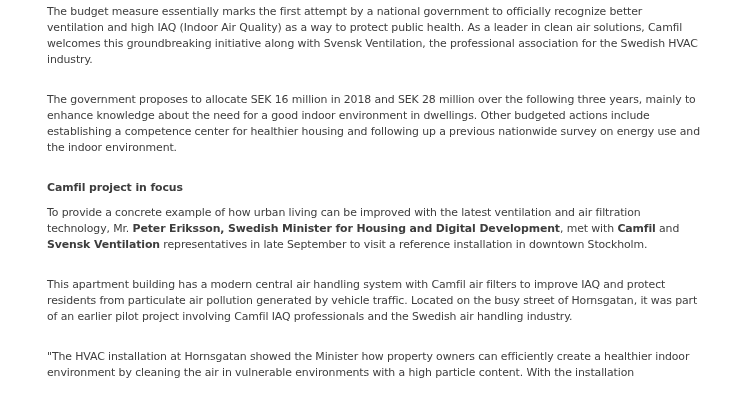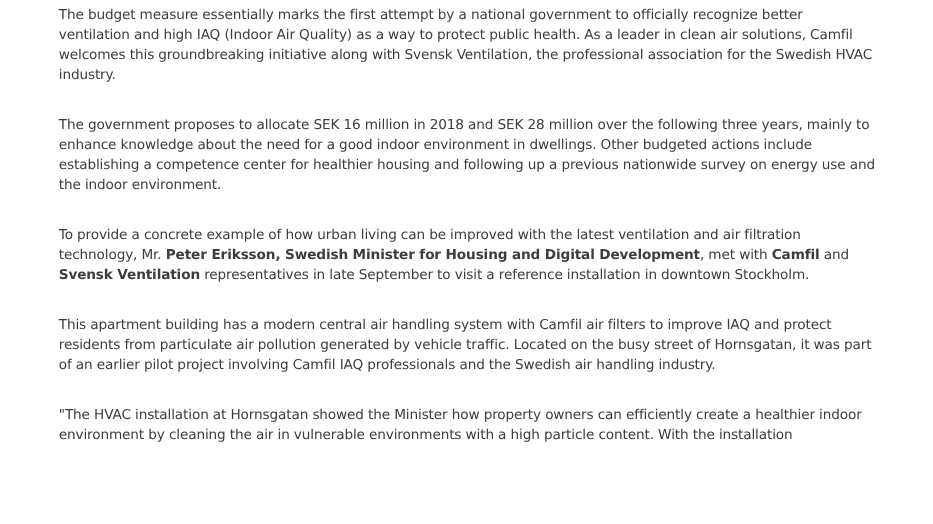--- a/index.html
+++ b/index.html
@@ -40,20 +40,21 @@
 </head>
 <body>
 
 <div class="page">
 
 
   <p>The budget measure essentially marks the first attempt by a national government to officially recognize better ventilation and high IAQ (Indoor Air Quality) as a way to protect public health. As a leader in clean air solutions, Camfil welcomes this groundbreaking initiative along with Svensk Ventilation, the professional association for the Swedish HVAC industry.</p>
 
   <p>The government proposes to allocate SEK 16 million in 2018 and SEK 28 million over the following three years, mainly to enhance knowledge about the need for a good indoor environment in dwellings. Other budgeted actions include establishing a competence center for healthier housing and following up a previous nationwide survey on energy use and the indoor environment.</p>
 
+  <p class="heading">Camfil project in focus</p>
 
   <p><span>To provide a concrete example of how urban living can be improved with the latest ventilation and air filtration technology, Mr. </span><span class="b">Peter Eriksson, Swedish Minister for Housing and Digital Development</span><span>, met with </span><span class="b">Camfil</span><span> and </span><span class="b">Svensk Ventilation</span><span> representatives in late September to visit a reference installation in downtown Stockholm.</span></p>
 
   <p>This apartment building has a modern central air handling system with Camfil air filters to improve IAQ and protect residents from particulate air pollution generated by vehicle traffic. Located on the busy street of Hornsgatan, it was part of an earlier pilot project involving Camfil IAQ professionals and the Swedish air handling industry.</p>
 
   <p>"The HVAC installation at Hornsgatan showed the Minister how property owners can efficiently create a healthier indoor environment by cleaning the air in vulnerable environments with a high particle content. With the installation</p>
 
 </div>
 
 </body></html>

